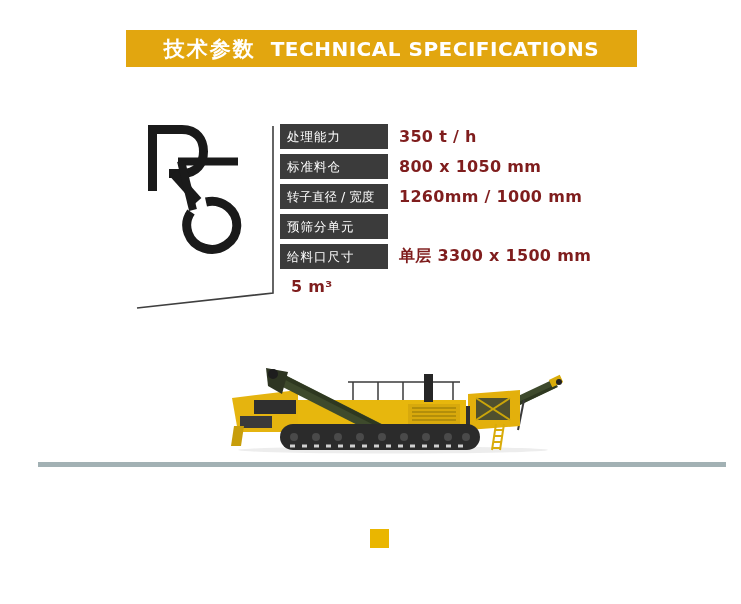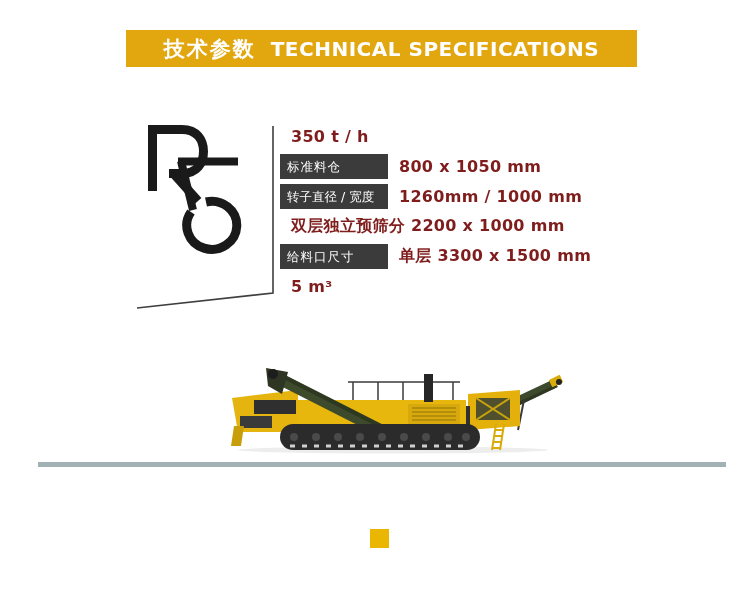--- a/index.html
+++ b/index.html
@@ -134,32 +134,33 @@
       <path d="M38,45.5 H98" stroke-width="8"></path>
 
       <path d="M41,45 L53,94" stroke-width="8"></path>
 
       <path d="M51,96 A25,24 0 1 0 66,86" stroke-width="9"></path>
     </g>
   </svg>
 
   <section class="specs">
     <div class="spec-row">
+      <div class="spec-label">处理能力</div>
       <div class="spec-value">350 t / h</div>
     </div>
     <div class="spec-row">
       <div class="spec-label">标准料仓</div>
       <div class="spec-value">800 x 1050 mm</div>
     </div>
     <div class="spec-row">
       <div class="spec-label">转子直径 / 宽度</div>
       <div class="spec-value">1260mm / 1000 mm</div>
     </div>
     <div class="spec-row">
-      <div class="spec-value">双层独立预筛分 2200 x 1000 mm</div>
+      <div class="spec-label">预筛分单元</div>
     </div>
     <div class="spec-row">
       <div class="spec-label">给料口尺寸</div>
       <div class="spec-value">单层 3300 x 1500 mm</div>
     </div>
     <div class="spec-row">
       <div class="spec-value">5 m³</div>
     </div>
   </section>
 

